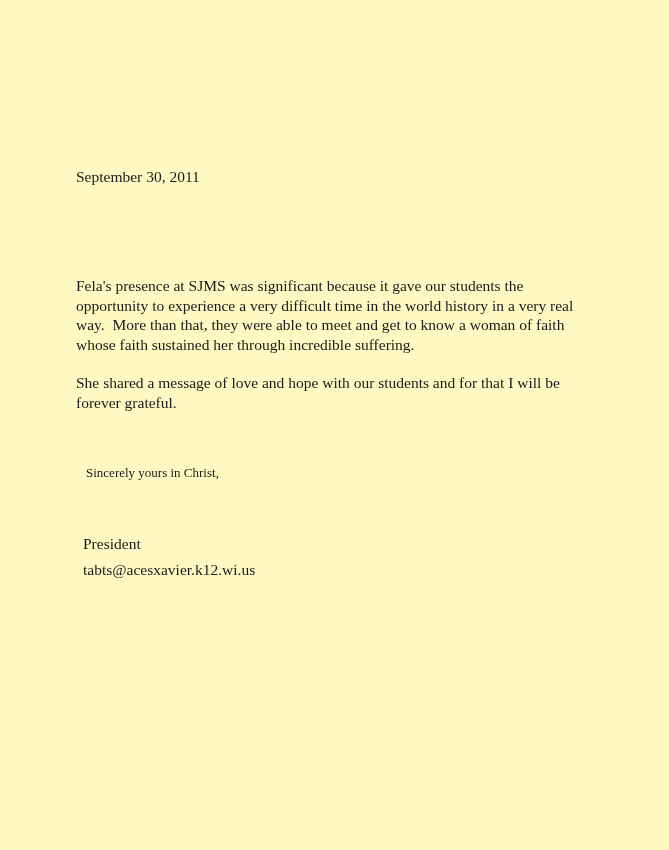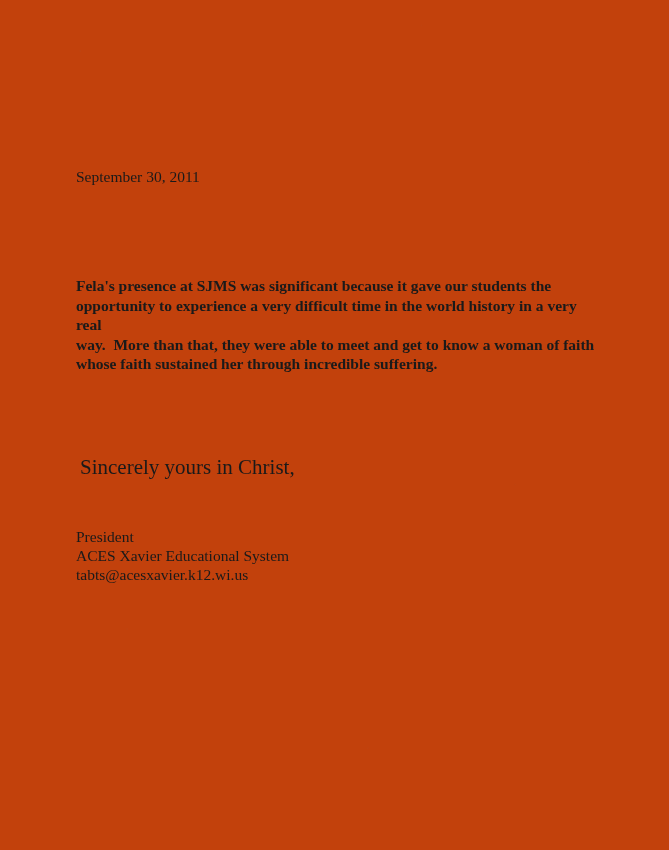--- a/index.html
+++ b/index.html
@@ -15,21 +15,21 @@
     overflow: hidden;
     font-family: "Liberation Serif", "DejaVu Serif", serif;
     color: #1a1a1a;
     -webkit-font-smoothing: antialiased;
   }
 
   
   .page {
     position: absolute;
     inset: 0;
-    background: #c2410c;
+    background: #fef9c3;
     padding-left: 20px;
   }
 
   
   .scan-noise {
     position: absolute;
     inset: 0;
     pointer-events: none;
     opacity: 0.5;
     background-image:
@@ -64,79 +64,79 @@
     top: 276px;
     left: 0;
     width: 524px;
   }
 
   .para {
     font-size: 15.5px;
     line-height: 19.6px;
     margin: 0 0 19px 0;
     white-space: pre-wrap;
-    font-weight: bold;
   }
 
   .closing-block {
     position: absolute;
     top: 453px;
     left: 0;
     width: 420px;
   }
 
   .closing-line {
-    font-size: 21px;
+    font-size: 13px;
     line-height: 20px;
-    margin: 4px;
+    margin: 10px;
     white-space: pre;
   }
 
   .signer-line {
     font-size: 15.5px;
     line-height: 20px;
     margin: 36px 0 0 0;
     white-space: pre;
   }
 
   .contact-block {
     position: absolute;
     top: 527px;
     left: 0;
     width: 420px;
   }
 
   .contact-line {
     font-size: 15.5px;
     line-height: 19.2px;
-    margin: 0;
+    margin: 7px;
     white-space: pre;
   }
 </style>
 </head>
 <body>
 
 <div class="page">
   <div class="scan-noise"></div>
 
   <div class="content">
 
     <div class="date-line">September 30, 2011</div>
 
     <div class="body-block">
       <p class="para">Fela's presence at SJMS was significant because it gave our students the
 opportunity to experience a very difficult time in the world history in a very real
 way.  More than that, they were able to meet and get to know a woman of faith
 whose faith sustained her through incredible suffering.</p>
+      <p class="para">She shared a message of love and hope with our students and for that I will be
+forever grateful.</p>
     </div>
 
     <div class="closing-block">
       <p class="closing-line">Sincerely yours in Christ,</p>
     </div>
 
     <div class="contact-block">
       <p class="contact-line">President</p>
-      <p class="contact-line">ACES Xavier Educational System</p>
       <p class="contact-line">tabts@acesxavier.k12.wi.us</p>
     </div>
 
   </div>
 </div>
 
 </body></html>

